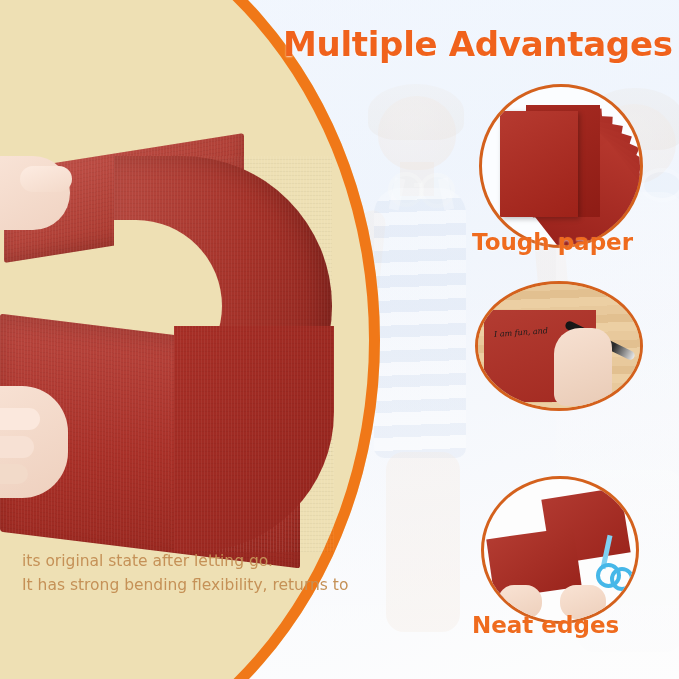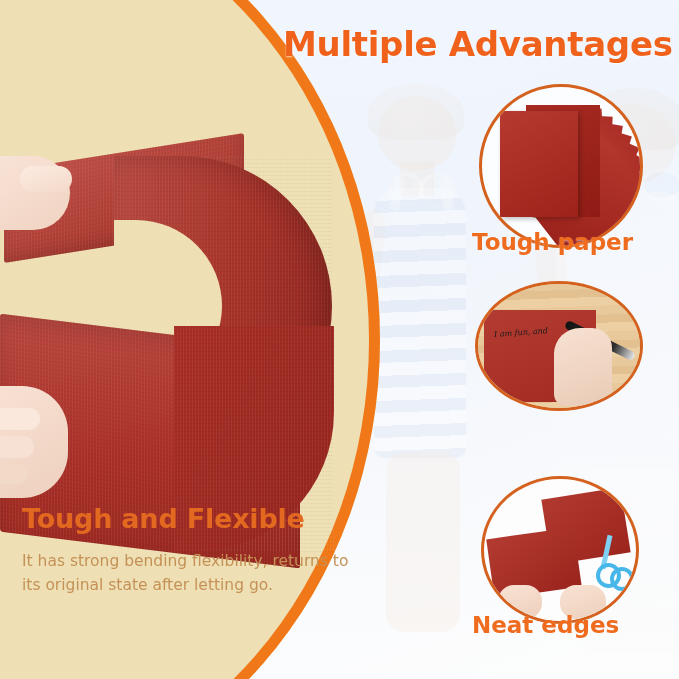--- a/index.html
+++ b/index.html
@@ -201,24 +201,23 @@
     <div class="hand-up"></div>
     <div class="hand-up-f"></div>
     <div class="hand-lo"></div>
     <div class="hand-lo-f1"></div>
     <div class="hand-lo-f2"></div>
     <div class="hand-lo-f3"></div>
   </div>
 
   <div class="title">Multiple Advantages</div>
 
-  <div class="left-head">Tough and Flexible</div>
   <div class="left-body">
+    <span>its original state after letting go.</span>
     <span>It has strong bending flexibility, returns to</span>
-    <span>its original state after letting go.</span>
   </div>
 
   <div class="circ" id="c1">
     <div class="fan" style="transform: rotate(-4deg); background: linear-gradient(150deg, rgb(181, 55, 45), rgb(151, 32, 26));"></div>
       <div class="fan" style="transform: rotate(3deg); background: linear-gradient(150deg, rgb(181, 55, 45), rgb(151, 32, 26));"></div>
       <div class="fan" style="transform: rotate(10deg); background: linear-gradient(150deg, rgb(181, 55, 45), rgb(151, 32, 26));"></div>
       <div class="fan" style="transform: rotate(17deg); background: linear-gradient(150deg, rgb(181, 55, 45), rgb(151, 32, 26));"></div>
       <div class="fan" style="transform: rotate(24deg); background: linear-gradient(150deg, rgb(181, 55, 45), rgb(151, 32, 26));"></div>
       <div class="fan" style="transform: rotate(31deg); background: linear-gradient(150deg, rgb(181, 55, 45), rgb(151, 32, 26));"></div>
       <div class="fan" style="transform: rotate(38deg); background: linear-gradient(150deg, rgb(181, 55, 45), rgb(151, 32, 26));"></div>

